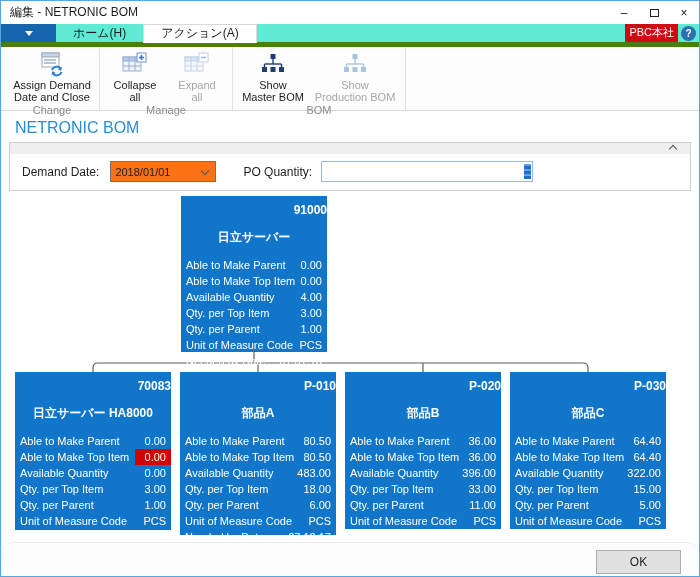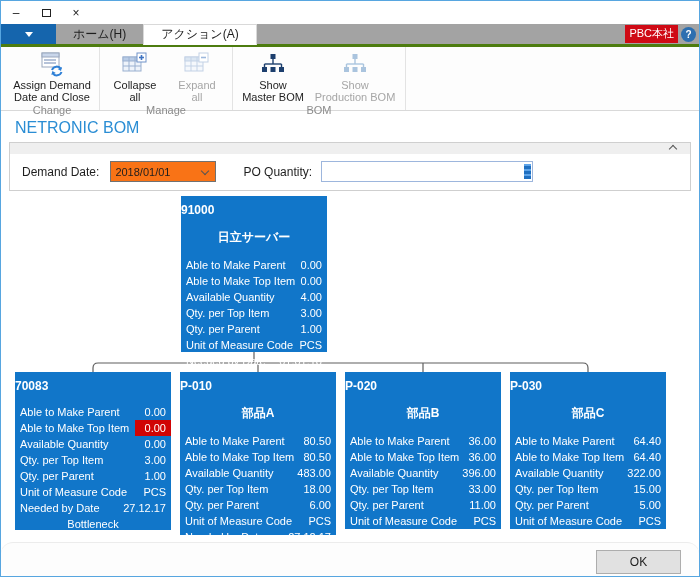--- a/index.html
+++ b/index.html
@@ -11,22 +11,22 @@
   }
   
   .titlebar { position:absolute; top:0; left:0; right:0; height:23px; background:#fff;
     display:flex; align-items:center; }
   .titlebar .title { padding-left:9px; font-size:12px; color:#1e1e1e; flex:1; }
   .winctl { display:flex; height:23px; }
   .winbtn { width:30px; height:23px; display:flex; align-items:center; justify-content:center;
     color:#222; font-size:12px; cursor:default; }
   .maxglyph { width:9px; height:8px; border:1px solid #222; display:inline-block; }
   
-  .tabstrip { position:absolute; top:23px; left:0; right:0; height:23px; background:#a3a3a3;
-    border-bottom:3px solid #4d7c0f; display:flex; align-items:stretch; }
+  .tabstrip { position:absolute; top:23px; left:0; right:0; height:23px; background:#5eead4;
+    border-bottom:5px solid #4d7c0f; display:flex; align-items:stretch; }
   .appmenu { width:55px; background:#1565ad; display:flex; align-items:center; justify-content:center; }
   .appmenu .tri { width:0; height:0; border-left:4px solid transparent; border-right:4px solid transparent;
     border-top:5px solid #fff; }
   .tab { padding:0 17px; display:flex; align-items:center; font-size:12px; color:#1e1e1e; }
   .tab.active { background:#fff; border:1px solid #d9d9d9; border-bottom:1px solid #fff; margin-bottom:-1px; }
   .tabstrip .right { margin-left:auto; display:flex; align-items:center; padding-right:3px; gap:3px; }
   .badge { background:#cf0a15; color:#fff; font-size:11px; font-weight:normal; padding:1px 4px 2px; }
   .helpcircle { width:15px; height:15px; border-radius:50%; background:#2d6fb0; color:#fff;
     font-size:10px; font-weight:bold; display:flex; align-items:center; justify-content:center; }
   
@@ -52,41 +52,42 @@
   .combo { margin-left:11px; width:106px; height:21px; border:1px solid #717171; background:#f97316;
     display:flex; align-items:center; padding:0 4px; font-size:11px; position:relative; }
   .combo .caret { position:absolute; right:7px; top:6px; width:6px; height:6px;
     border-right:1.5px solid #555; border-bottom:1.5px solid #555; transform:rotate(45deg); }
   .qinput { margin-left:9px; width:212px; height:21px; border:1px solid #9db6dd; background:#fff;
     position:relative; }
   .spinner { position:absolute; right:1px; top:2px; width:7px; height:15px;
     background:repeating-linear-gradient(#5da3e8 0 2px, #1f6fc0 2px 5px); }
   
   .node { position:absolute; background:#1176c9; color:#fff; }
-  .ncode { text-align:left; font-weight:bold; font-size:12px; margin-top:7px; }
+  .ncode { text-align:right; font-weight:bold; font-size:12px; margin-top:7px; }
   .ntitle { text-align:center; font-weight:bold; font-size:12px; margin-top:12px; }
   .nrows { margin-top:11px; }
   .nrow { display:flex; justify-content:space-between; font-size:11px; line-height:16px; padding:0 5px; }
   .nrow.hl { padding-right:0; }
   .nrow.hl .nval { flex:1; text-align:right; margin-left:6px; padding-right:5px; }
   .nfooter { text-align:center; font-size:11px; line-height:16px; }
   .connectors { position:absolute; left:0; top:0; pointer-events:none; }
   
   .footer-bar { position:absolute; top:541px; left:0; right:0; bottom:0; background:#fdfdfd;
     border-top:1px solid #ececec;border-radius:12px; }
   .ok-btn { position:absolute; right:18px; top:7px; width:85px; height:24px; background:#e1e1e1;
     border:1px solid #adadad; font-size:12px; color:#1e1e1e; display:flex; align-items:center;
     justify-content:center; font-family:"Liberation Sans", sans-serif; }
 </style>
 </head>
 <body>
 
 <div class="window">
 
   <div class="titlebar">
+    <div class="title">編集 - NETRONIC BOM</div>
     <div class="winctl">
       <div class="winbtn">–</div>
       <div class="winbtn">
           <span class="maxglyph"></span>
         </div>
       <div class="winbtn">×</div>
     </div>
   </div>
 
   <div class="tabstrip">
@@ -255,20 +256,21 @@
         </div>
         <div class="nrow">
           <span class="nlab">Needed by Date</span>
           <span class="nval">01.01.18</span>
         </div>
       </div>
   </div>
 
   <div class="node" style="left:14px; top:371px; width:156px; height:158px;">
     <div class="ncode">70083</div>
+    <div class="ntitle">日立サーバー HA8000</div>
     <div class="nrows">
         <div class="nrow">
           <span class="nlab">Able to Make Parent</span>
           <span class="nval">0.00</span>
         </div>
         <div class="nrow hl">
           <span class="nlab">Able to Make Top Item</span>
           <span class="nval" style="background: rgb(208, 4, 4);">0.00</span>
         </div>
         <div class="nrow">

